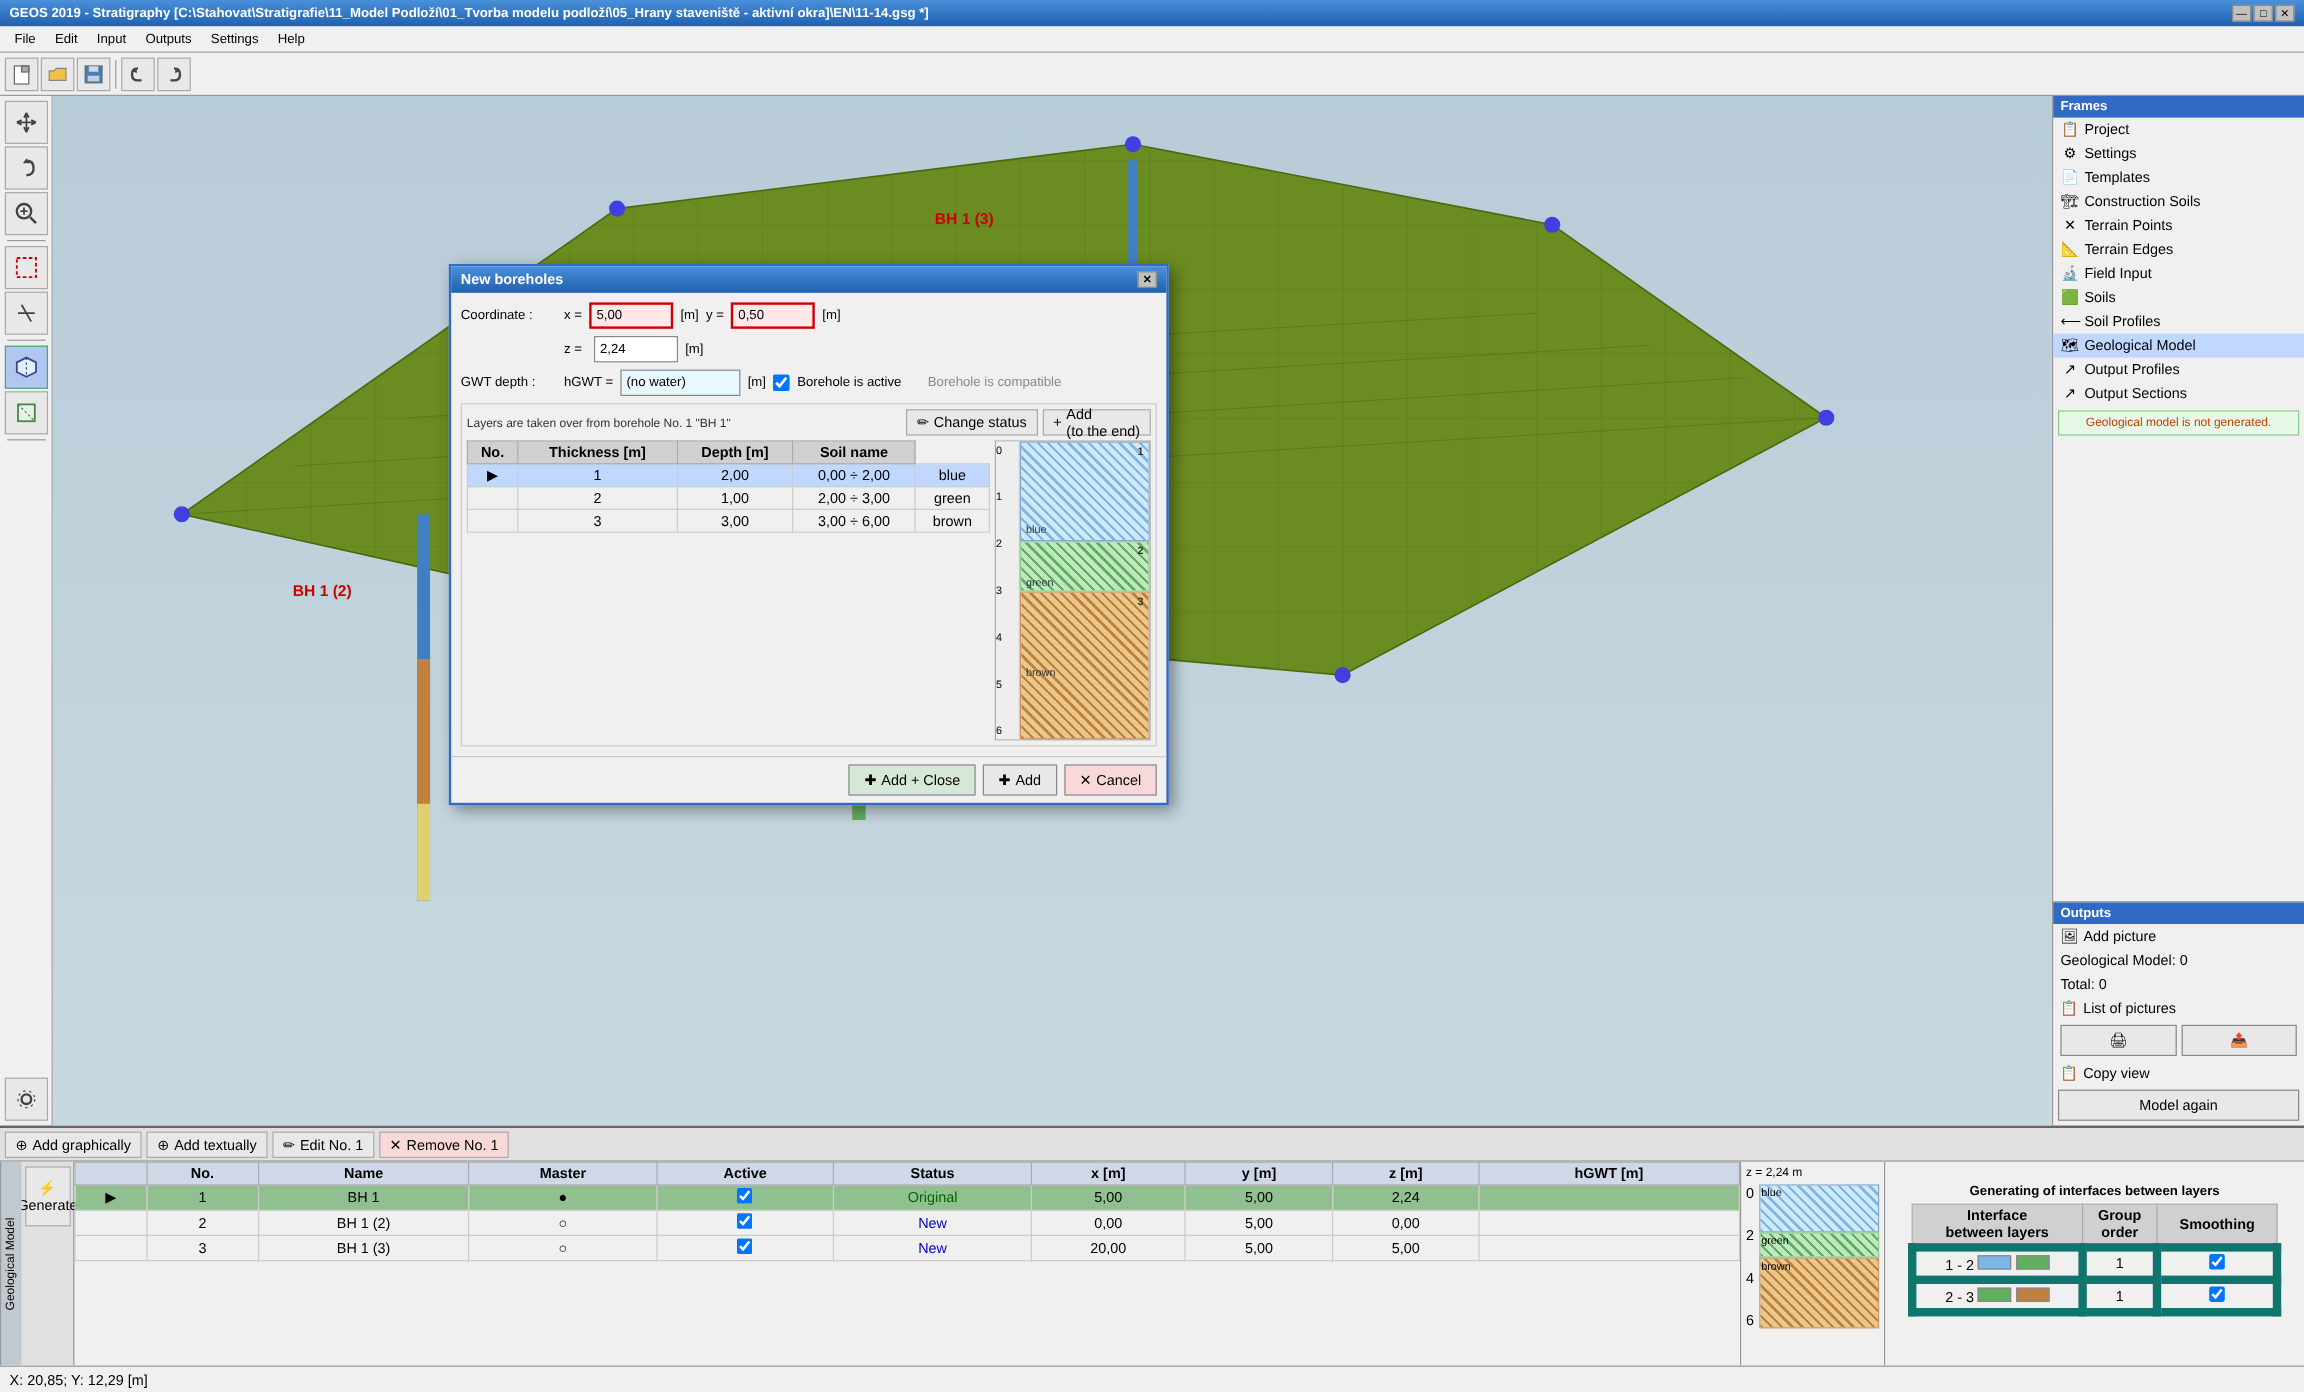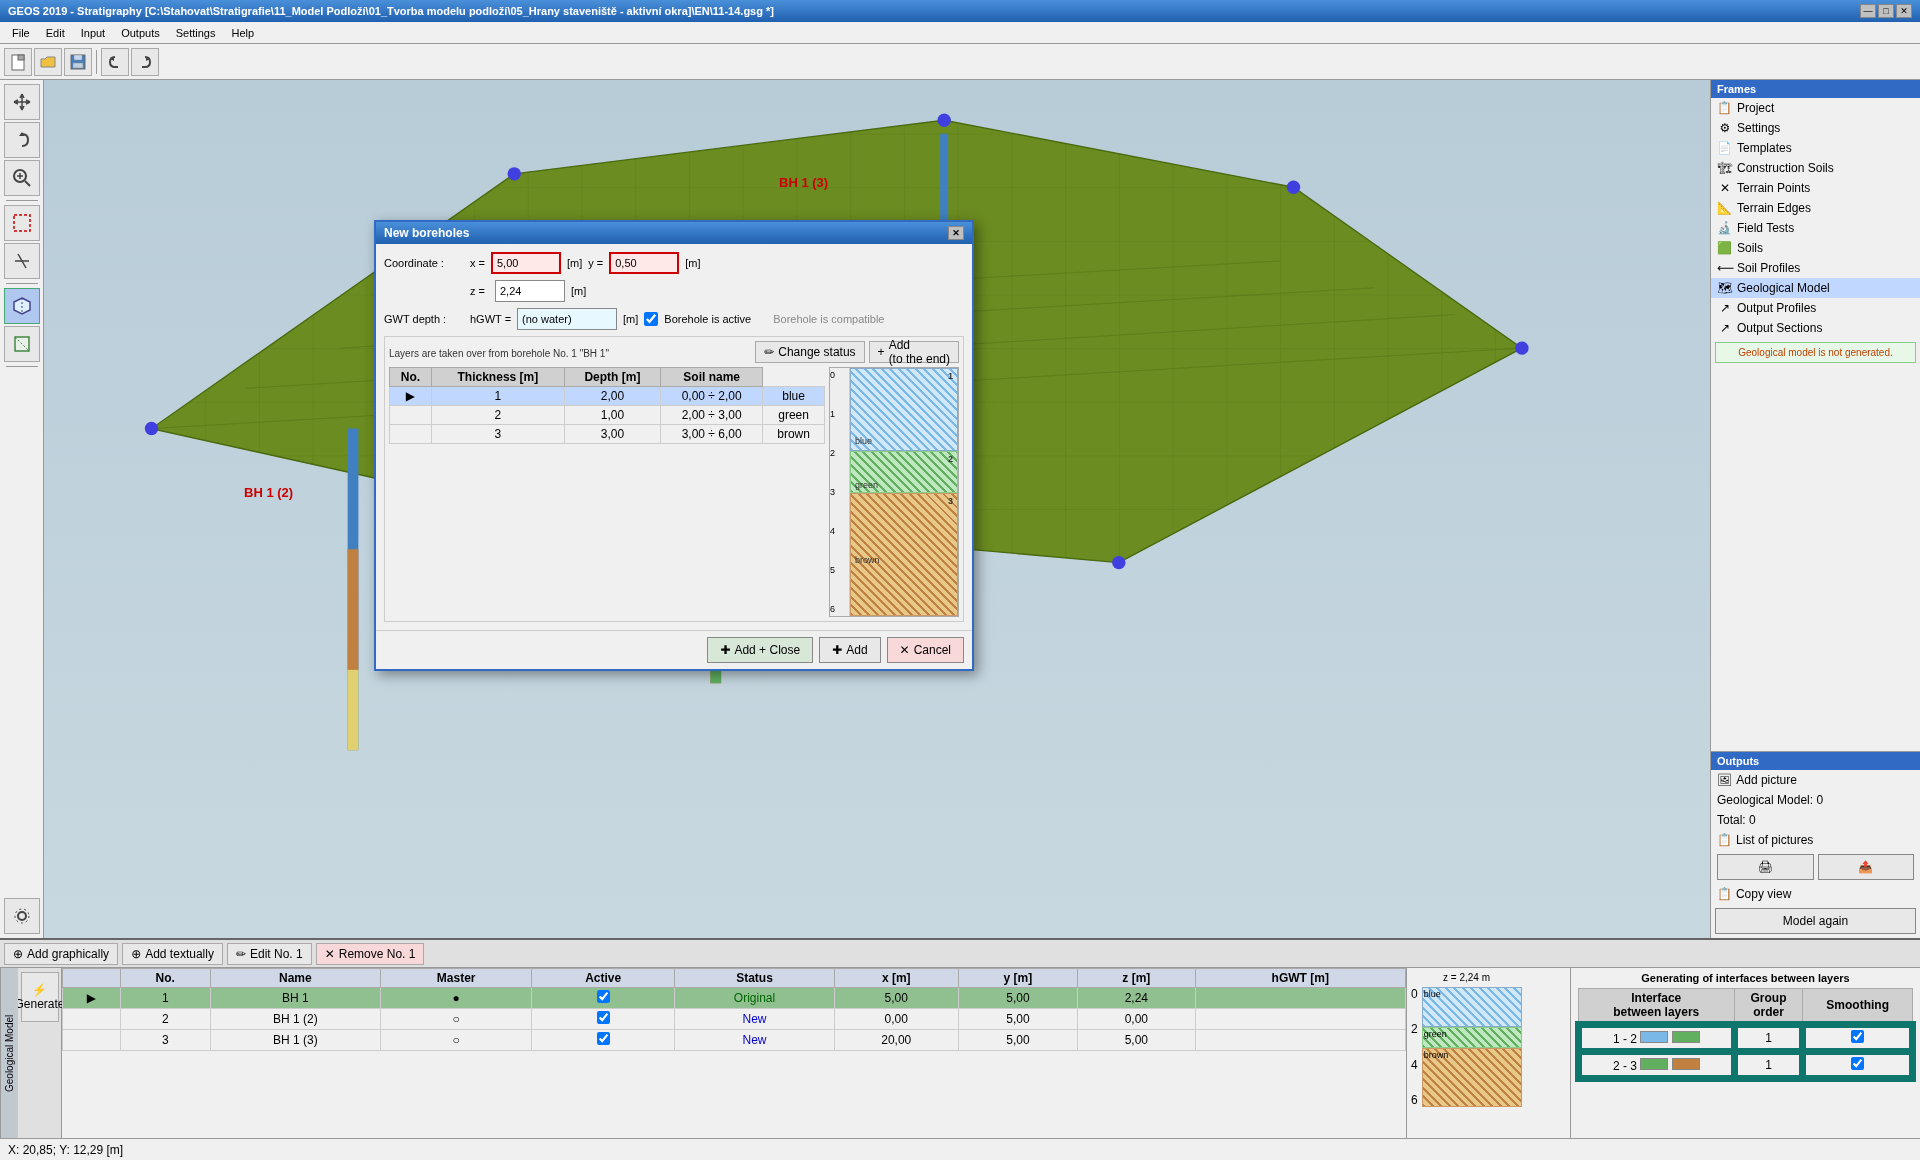--- a/index.html
+++ b/index.html
@@ -272,22 +272,21 @@
       width: 120px;
       border-left: 1px solid #999;
       padding: 4px;
       font-size: 10px;
     }
 
     
     .interfaces-panel {
       width: 350px;
       border-left: 1px solid #999;
-      padding: 4px;
-      margin-left: 44px;
+      padding: 19px;
     }
     .interfaces-panel h4 {
       font-size: 11px;
       margin-bottom: 4px;
       text-align: center;
     }
     .interfaces-table {
       width: 100%;
       border-collapse: collapse;
       font-size: 10px;
@@ -767,21 +766,21 @@
     <div class="right-item">
       <span class="right-item-icon">✕</span>
       <span>Terrain Points</span>
     </div>
     <div class="right-item">
       <span class="right-item-icon">📐</span>
       <span>Terrain Edges</span>
     </div>
     <div class="right-item">
       <span class="right-item-icon">🔬</span>
-      <span>Field Tests</span>
+      <span>Field Input</span>
     </div>
     <div class="right-item">
       <span class="right-item-icon">🟩</span>
       <span>Soils</span>
     </div>
     <div class="right-item">
       <span class="right-item-icon">⟵</span>
       <span>Soil Profiles</span>
     </div>
     <div class="right-item active">
@@ -916,21 +915,21 @@
     <td>20,00</td>
     <td>5,00</td>
     <td>5,00</td>
     <td></td>
   </tr>
           </tbody>
       </table>
     </div>
 
     <div class="soil-mini">
-      <div style="font-size:10px;text-align:center;margin-bottom:4px;">z = 2,24 m</div>
+      <div style="font-size:10px;margin-bottom:4px;">z = 2,24 m</div>
       <div style="display:flex;gap:4px;height:120px;">
         <div style="display:flex;flex-direction:column;justify-content:space-between;font-size:9px;">
           <span>0</span>
             <span>2</span>
             <span>4</span>
             <span>6</span>
         </div>
         <div style="display:flex;flex-direction:column;flex:1;">
           <div class="hatch-blue" style="flex:2;border:1px solid #88aacc;">
             <div style="font-size:9px;padding:1px;">blue</div>

